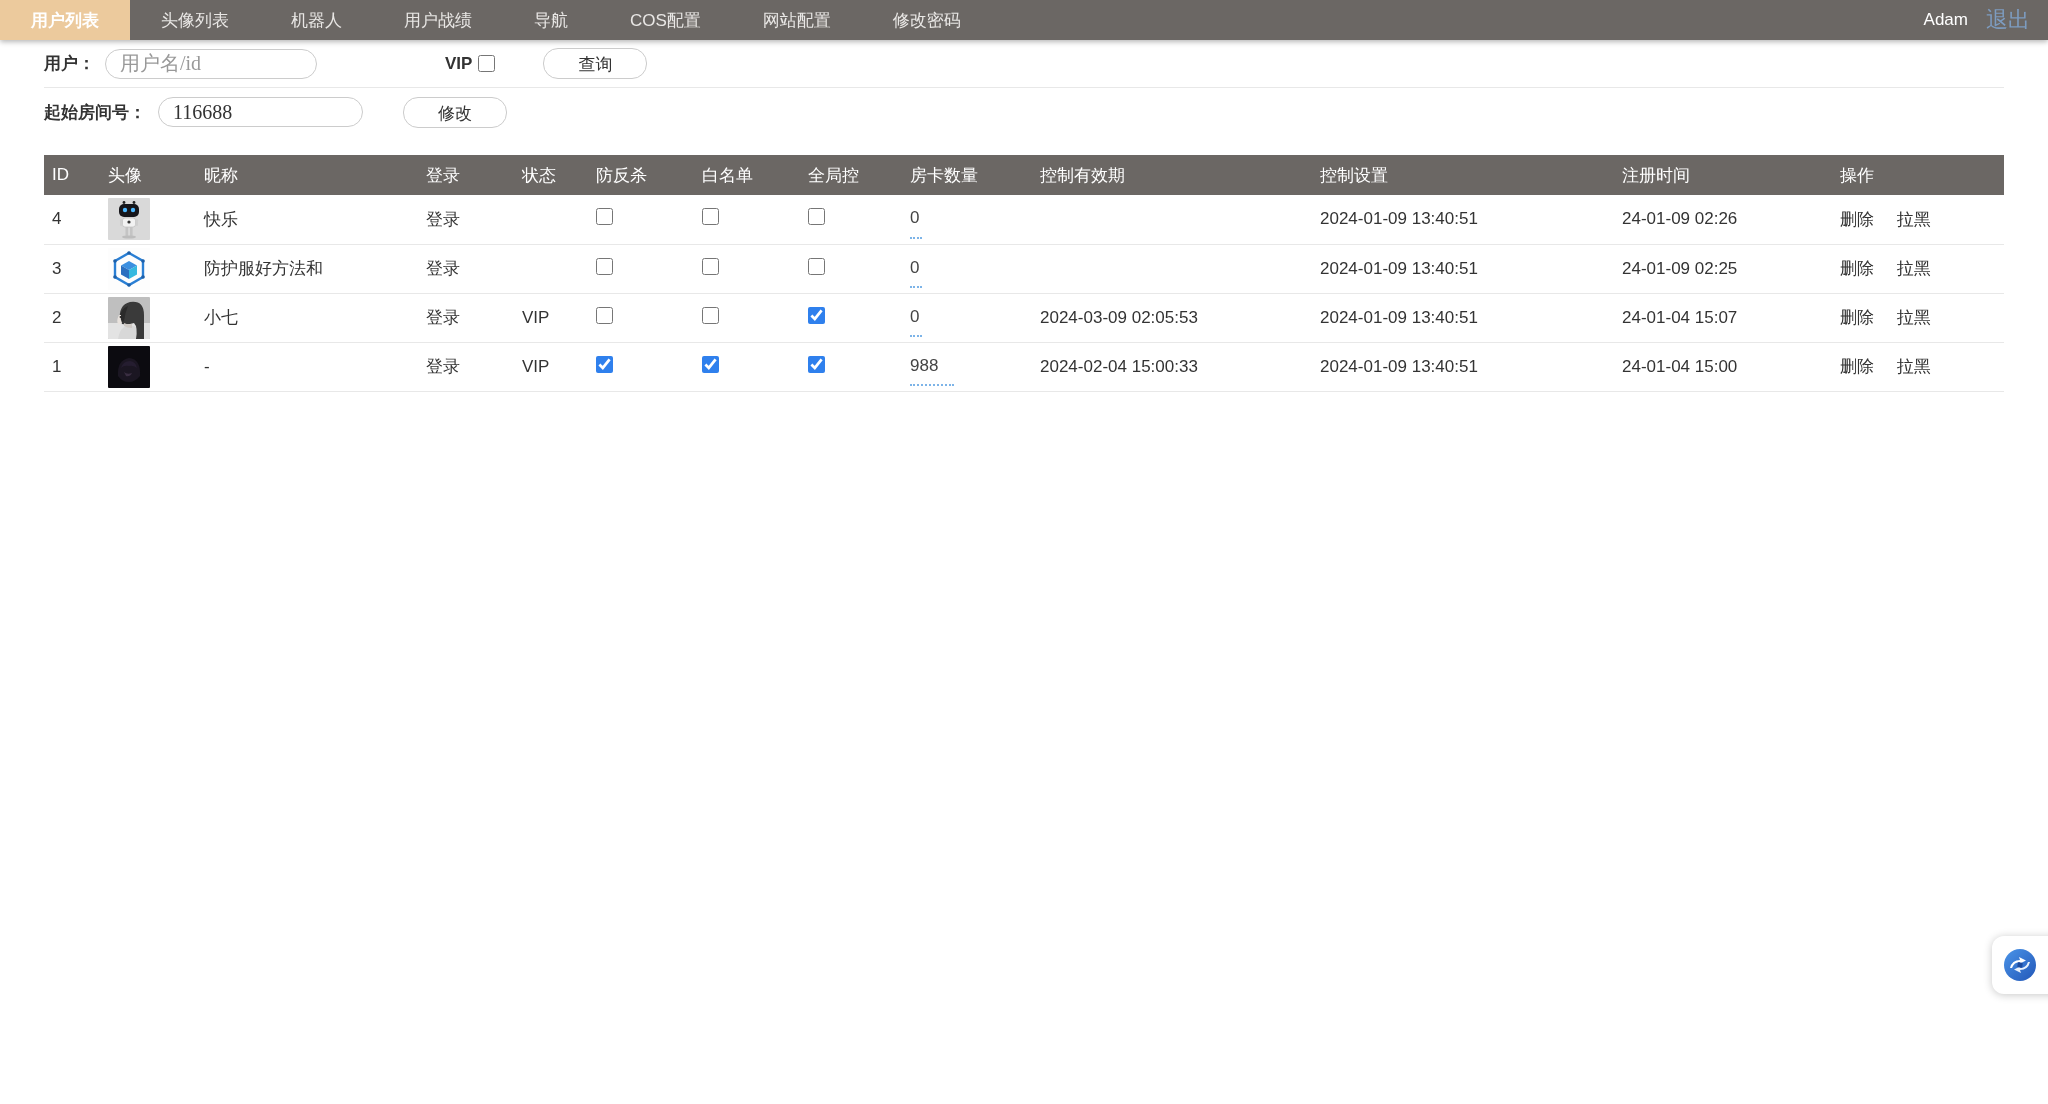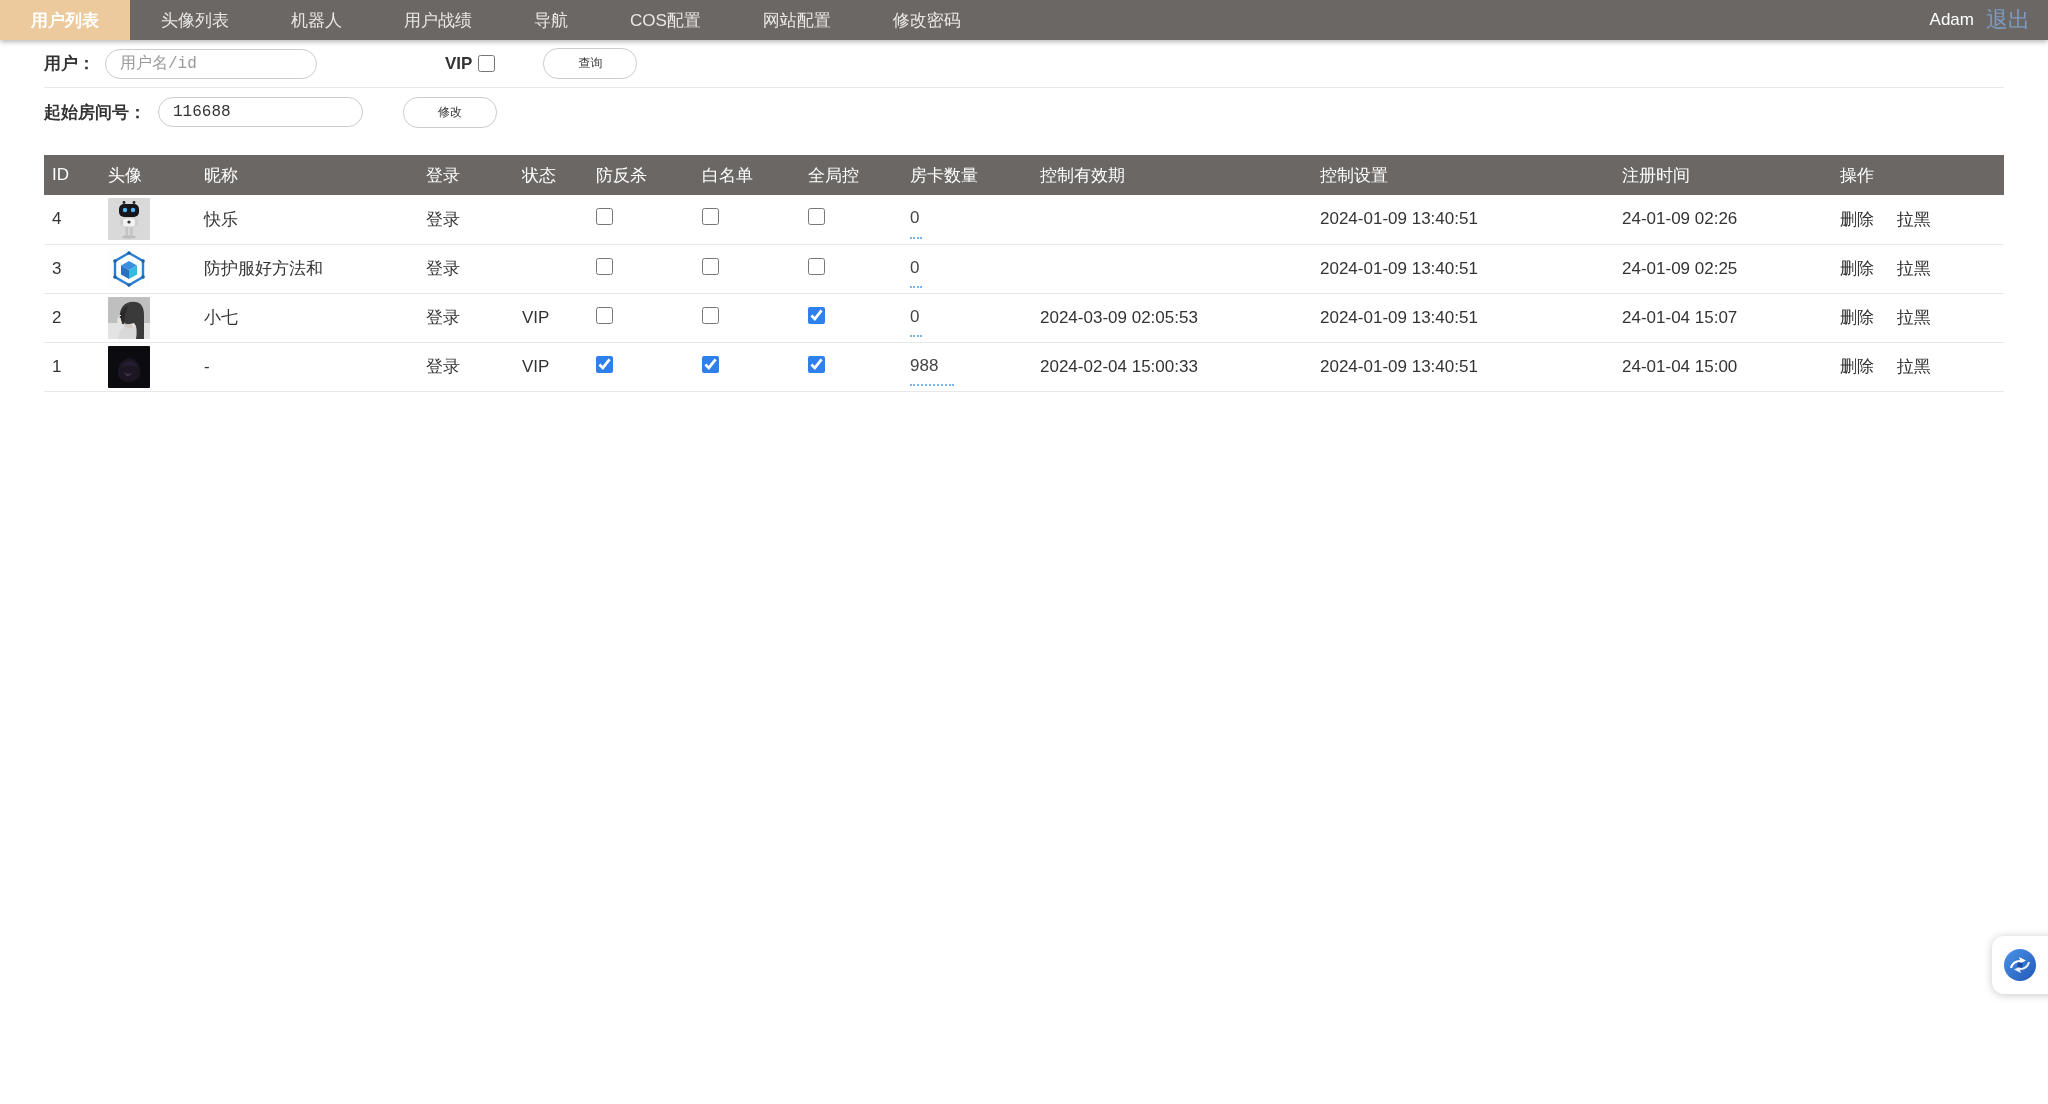--- a/index.html
+++ b/index.html
@@ -6,43 +6,43 @@
   html,body { width:2048px; height:1104px; background:#fff; overflow:hidden;
     font-family:"Liberation Sans","DejaVu Sans",sans-serif; font-size:17px; color:#333; }
 
   
   .nav { height:40px; background:#6b6764; display:flex; align-items:stretch;
     position:relative; box-shadow:0 2px 5px rgba(0,0,0,.28); }
   .nav-tab { display:flex; align-items:center; justify-content:center;
     padding:0 31px; color:#e9e7e5; font-size:17px; cursor:pointer; white-space:nowrap; }
   .nav-tab.active { background:#ecca9d; color:#fff; font-weight:bold; }
   .nav-right { position:absolute; right:18px; top:0; height:100%;
-    display:flex; align-items:center; gap:12px; }
+    display:flex; align-items:center; gap:18px; }
   .nav-user { color:#fff; font-size:17px; }
   .nav-logout { color:#7d9cc0; font-size:22px; cursor:pointer; }
 
   
   .content { padding:0 44px; }
   .filter-row { display:flex; align-items:center; }
   .row-total { margin-top:28px; height:52px; border-bottom:1px solid #e8e8e8; }
   .row-user  { height:48px; border-bottom:1px solid #e8e8e8;align-items:center; }
   .row-room  { height:48px; }
   .f-label { font-weight:bold; color:#333; }
   .f-value { margin-left:14px; }
   .text-input { height:30px; border:1px solid #ccc; border-radius:15px;
-    padding:0 14px; font-size:16px; color:#333; outline:none; background:#fff;
-    font-family:Liberation Mono, monospace; }
+    padding:0 14px; font-size:20px; color:#333; outline:none; background:#fff;
+    font-family:Liberation Serif, serif; }
   .text-input::placeholder { color:#999; }
   .user-input { width:212px; margin-left:10px; }
   .room-input { width:205px; margin-left:12px; }
   .vip-wrap { display:flex; align-items:center; margin-left:128px; gap:6px; }
   .vip-label { font-weight:bold; }
   input[type="checkbox"] { width:17px; height:17px; accent-color:#2f80ed; cursor:pointer; }
   .btn { height:31px; border:1px solid #ccc; background:#fff; border-radius:15px;
-    font-size:12px; color:#333; cursor:pointer; padding:4px 34px;
+    font-size:17px; color:#333; cursor:pointer; padding:4px 34px;
     font-family:Liberation Sans, sans-serif; }
   .search-btn { margin-left:48px; }
   .modify-btn { margin-left:40px; }
 
   
   table { width:1960px; margin-top:19px; border-collapse:collapse; table-layout:fixed; }
   thead tr { background:#6b6764; height:40px; }
   th { color:#fff; font-size:17px; font-weight:normal; text-align:left; padding:0 8px; }
   tbody tr { height:49px; border-bottom:1px solid #e8e8e8; }
   td { padding:0 8px; font-size:17px; color:#333; vertical-align:middle; }

